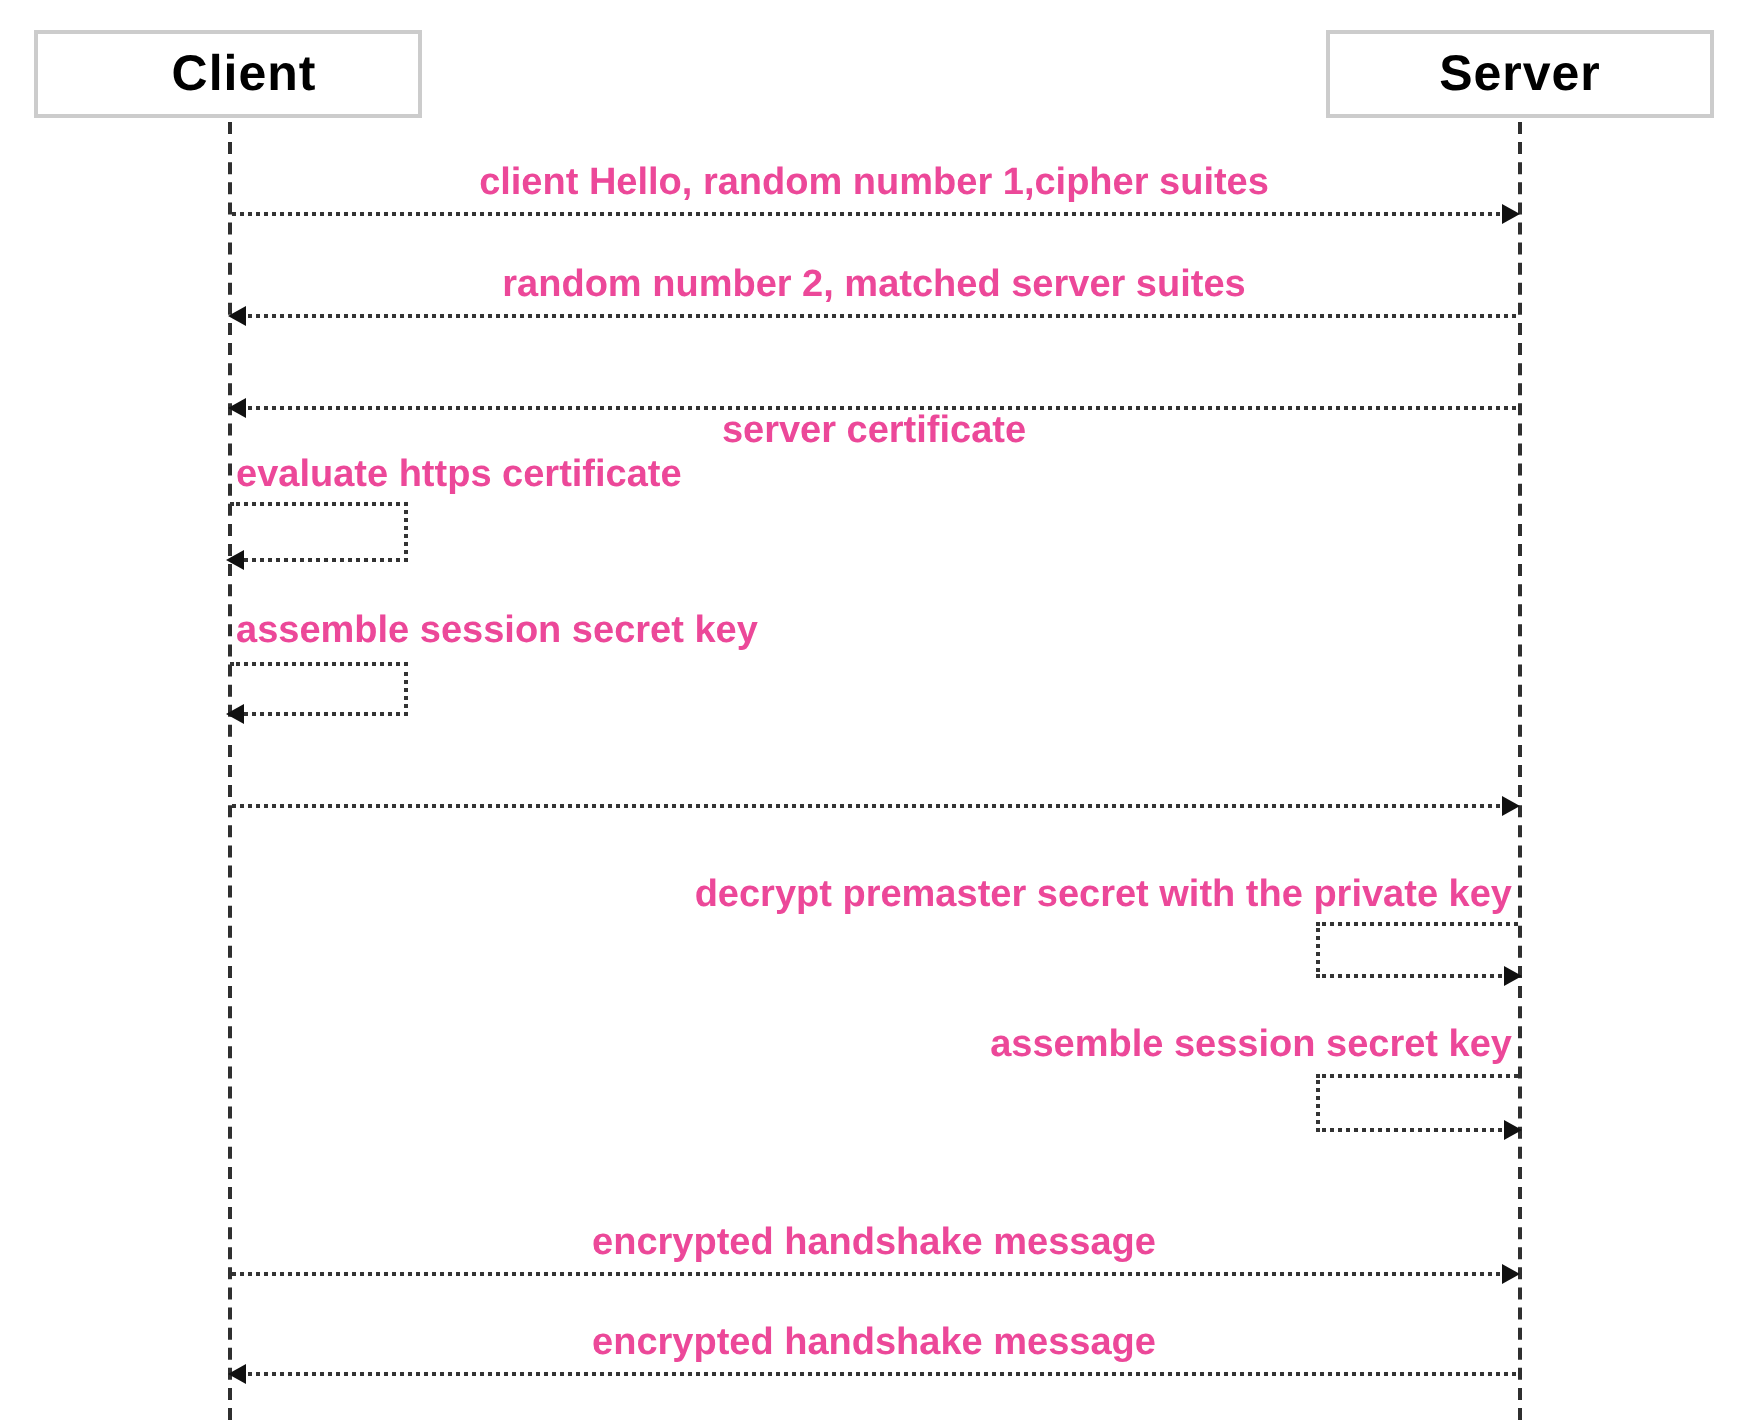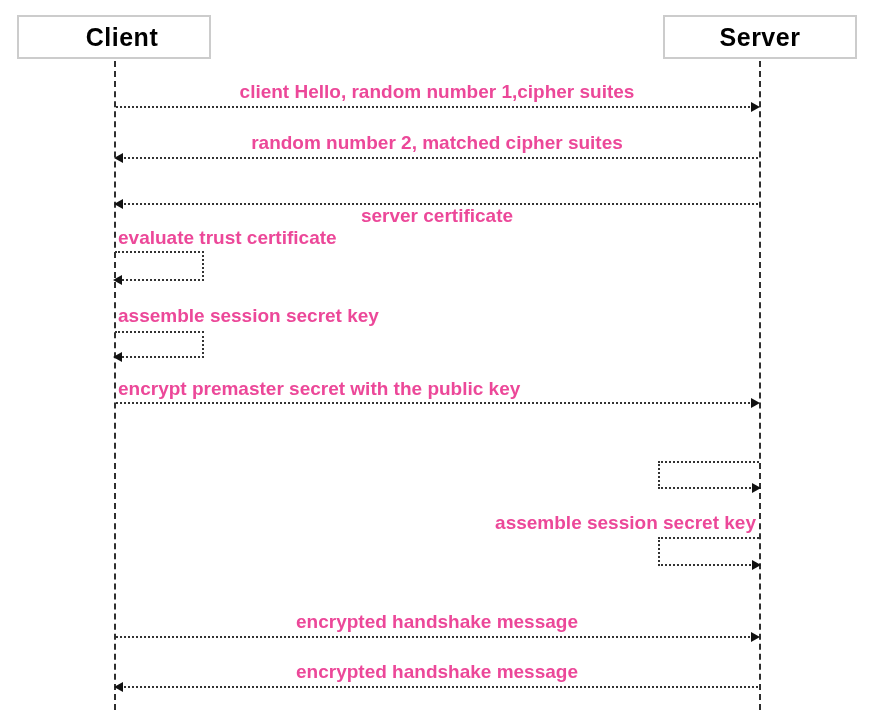--- a/index.html
+++ b/index.html
@@ -69,45 +69,45 @@
   </div>
 
   <div class="lifeline" style="left:114px;"></div>
   <div class="lifeline" style="left:759px;"></div>
 
   <div class="msg-label align-center" style="top:80px;">client Hello, random number 1,cipher suites</div>
   <div class="msg-line" style="top:106px;">
     <span class="head head-right"></span>
   </div>
 
-  <div class="msg-label align-center" style="top:131px;">random number 2, matched cipher suites</div>
+  <div class="msg-label align-center" style="top:131px;">random number 2, matched server suites</div>
   <div class="msg-line" style="top:157px;">
     <span class="head head-left"></span>
   </div>
 
   <div class="msg-label align-center" style="top:180px;margin-top:24px;">server certificate</div>
   <div class="msg-line" style="top:203px;">
     <span class="head head-left"></span>
   </div>
 
-  <div class="msg-label align-left" style="top:226px;">evaluate trust certificate</div>
+  <div class="msg-label align-left" style="top:226px;">evaluate https certificate</div>
   <div class="self-loop client" style="top:251px;height:30px;">
     <span class="loop-head"></span>
   </div>
 
   <div class="msg-label align-left" style="top:304px;">assemble session secret key</div>
   <div class="self-loop client" style="top:331px;height:27px;">
     <span class="loop-head"></span>
   </div>
 
-  <div class="msg-label align-left" style="top:377px;">encrypt premaster secret with the public key</div>
   <div class="msg-line" style="top:402px;">
     <span class="head head-right"></span>
   </div>
 
+  <div class="msg-label align-right" style="top:436px;">decrypt premaster secret with the private key</div>
   <div class="self-loop server" style="top:461px;height:28px;">
     <span class="loop-head"></span>
   </div>
 
   <div class="msg-label align-right" style="top:511px;">assemble session secret key</div>
   <div class="self-loop server" style="top:537px;height:29px;">
     <span class="loop-head"></span>
   </div>
 
   <div class="msg-label align-center" style="top:610px;">encrypted handshake message</div>

